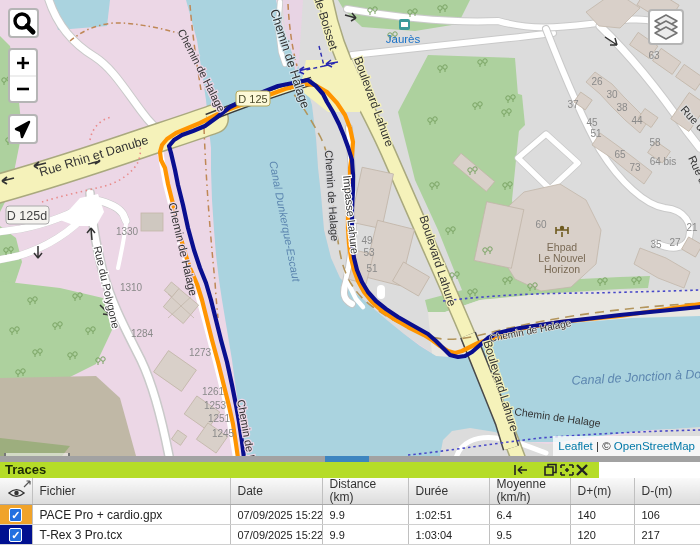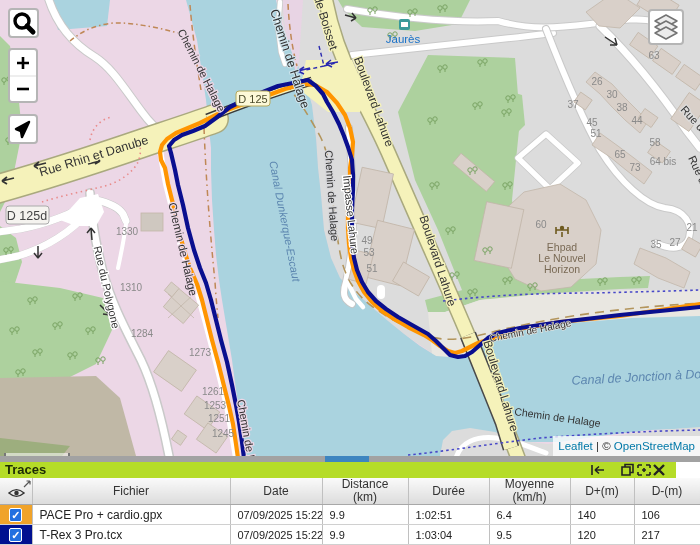--- a/index.html
+++ b/index.html
@@ -2,28 +2,28 @@
 <html><head>
 <meta charset="utf-8">
 <style>
   html,body{margin:0;padding:0;}
   body{width:700px;height:545px;overflow:hidden;font-family:"Liberation Sans",sans-serif;background:#fff;}
   #map{position:relative;width:700px;height:456px;overflow:hidden;background:#ecd7e6;}
   #map svg{position:absolute;left:0;top:0;}
   .lbtn{position:absolute;background:#fff;border:2px solid rgba(120,120,120,.55);border-radius:4px;box-sizing:border-box;}
   #scrollstrip{position:relative;width:700px;height:6px;background:#a2a2a2;}
   #scrollthumb{position:absolute;left:325px;top:0;width:44px;height:6px;background:#3d85c0;}
-  #tracesbar{position:relative;width:676px;height:16px;background:#b5dc28;}
+  #tracesbar{position:relative;width:599px;height:16px;background:#b5dc28;}
   #tracesbar .title{position:absolute;left:5px;top:0px;font-size:13px;font-weight:bold;color:#1c2a05;}
   #tracesbar .icons{position:absolute;right:10px;top:1px;color:#222;}
   table.tr{border-collapse:collapse;width:700px;table-layout:fixed;font-size:12px;color:#222;}
   td.num{font-size:11px;}
   td.dt{text-align:center;padding:0 2px;font-size:11px;margin-left:24px;}
   table.tr td{border-right:1px solid #c0c0c0;border-bottom:1px solid #d0d0d0;padding:0 7px;height:19px;white-space:nowrap;overflow:hidden;}
-  tr.hdr td{background:linear-gradient(#fafafa,#dcdcdc);text-align:center;color:#333;border-bottom:1px solid #a8a8a8;font-size:12px;line-height:13px;height:26px;}
+  tr.hdr td{background:linear-gradient(#fafafa,#dcdcdc);text-align:left;color:#333;border-bottom:1px solid #a8a8a8;font-size:12px;line-height:13px;height:26px;}
   td.num{text-align:left;} td.fn{padding-left:3px;}
   .cb{display:inline-block;width:11px;height:12px;background:#2270e0;border:1px solid #fff;border-radius:2px;color:#fff;font-size:11px;line-height:13px;text-align:center;font-weight:bold;vertical-align:middle;}
 </style>
 </head>
 <body>
 
 <div id="map">
 <svg width="700" height="456" viewBox="0 0 700 456">
 <defs>
 <g id="tree">

